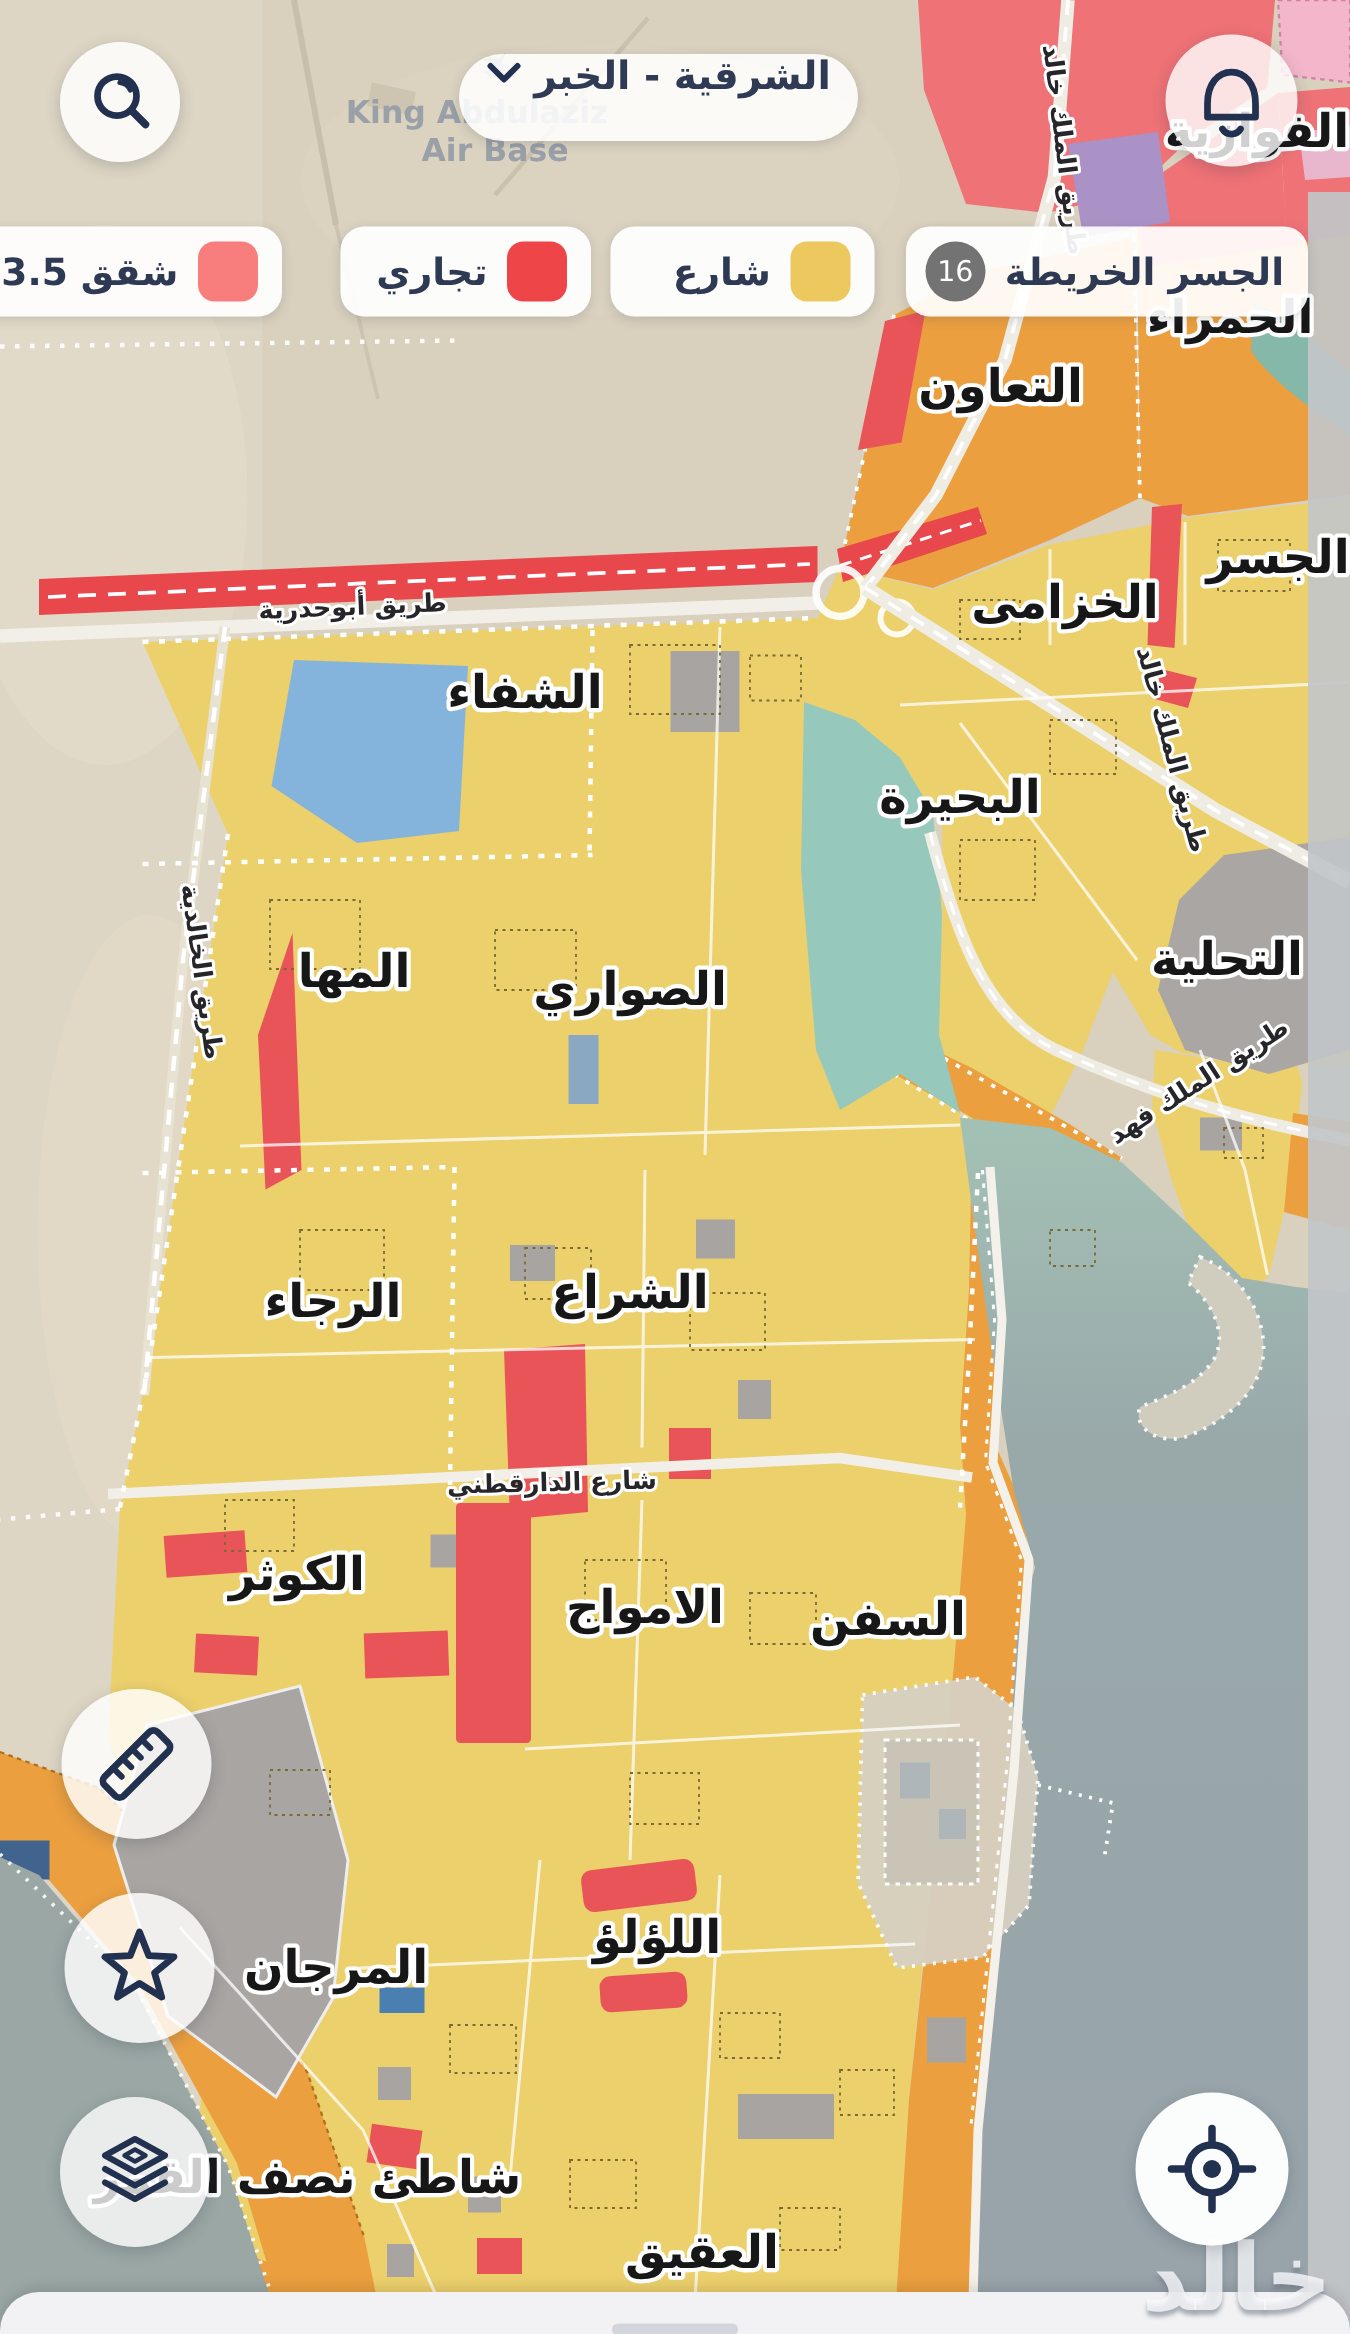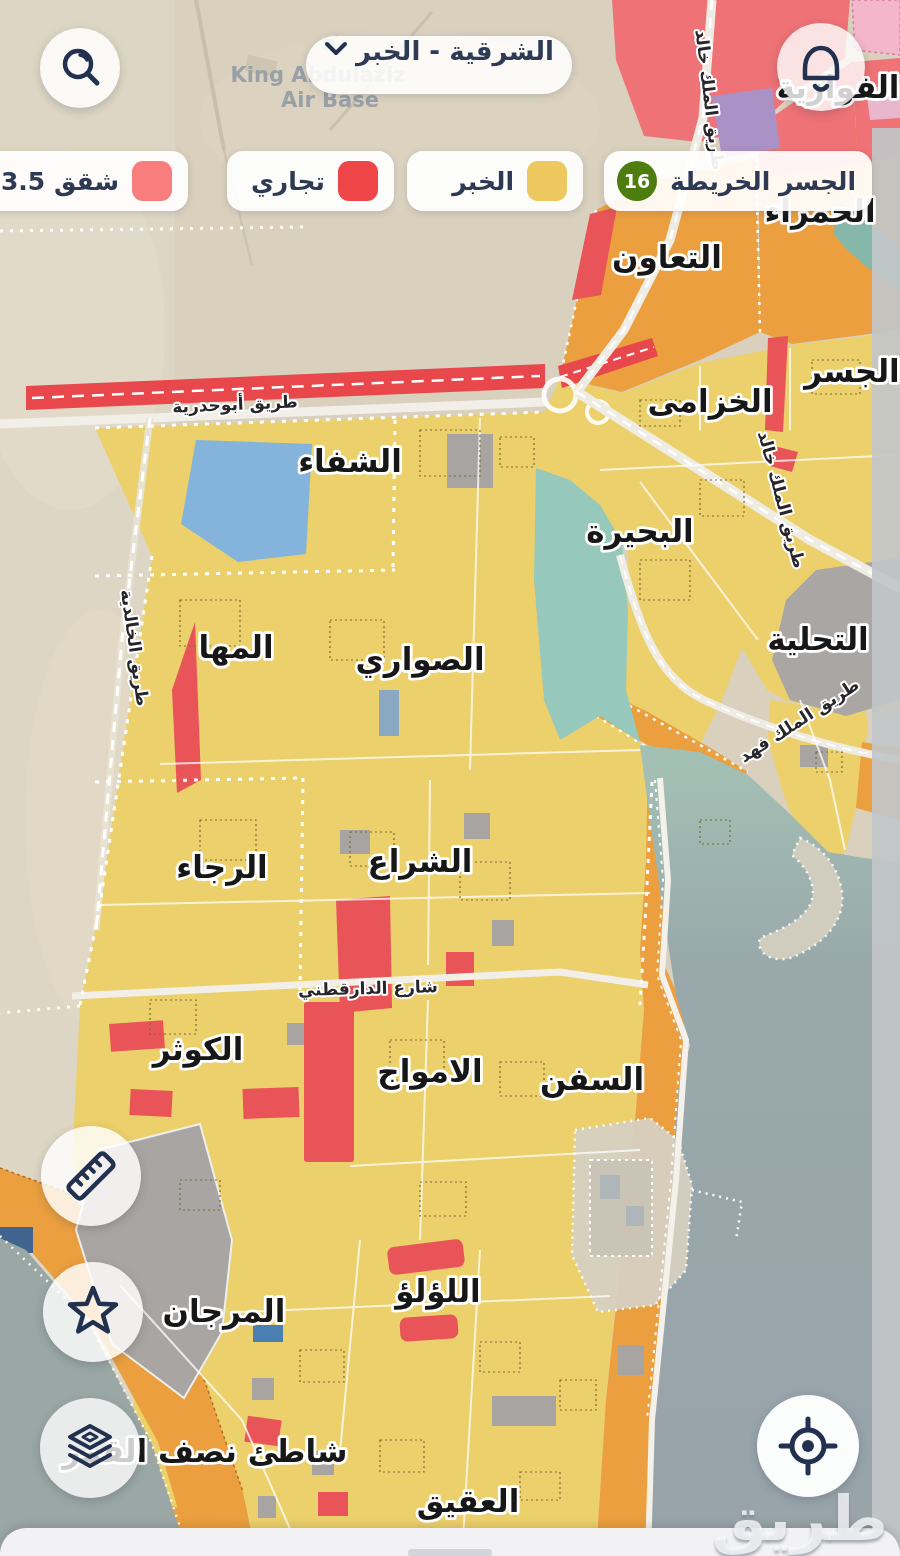--- a/index.html
+++ b/index.html
@@ -23,22 +23,22 @@
       box-shadow:0 3px 10px rgba(40,50,70,.22);z-index:7;}
   .pill{position:absolute;left:306px;top:36px;width:266px;height:58px;border-radius:29px;
       background:rgba(255,255,255,.87);display:flex;direction:rtl;align-items:flex-start;
       justify-content:center;gap:8px;z-index:7;box-shadow:0 2px 8px rgba(40,50,70,.18);}
   .pill span{font-size:26px;font-weight:bold;color:#2f3b55;}
   .chip{position:absolute;top:151px;height:60px;background:rgba(255,255,255,.92);
       border-radius:16px;display:flex;direction:rtl;align-items:center;gap:13px;
       padding:0 16px;box-shadow:0 2px 7px rgba(60,70,90,.18);z-index:7;
       color:#2e3a54;font-weight:bold;font-size:25px;white-space:nowrap;}
   .swatch{width:40px;height:40px;border-radius:11px;flex:0 0 auto;}
-  .badge{width:40px;height:40px;border-radius:50%;background:#4d7c0f;color:#fff;
-      font-size:19px;font-weight:bold;display:flex;align-items:center;justify-content:center;flex:0 0 auto;}
+  .badge{width:40px;height:40px;border-radius:50%;background:#737373;color:#fff;
+      font-size:19px;font-weight:normal;display:flex;align-items:center;justify-content:center;flex:0 0 auto;}
   .sheet{position:absolute;left:0;right:0;top:1528px;height:28px;background:#f2f2f4;
       border-radius:26px 26px 0 0;box-shadow:0 -2px 10px rgba(0,0,0,.14);z-index:5;}
   .handle{position:absolute;left:408px;top:1549px;width:84px;height:8px;border-radius:4px;
       background:#d2d6dc;z-index:6;}
   .watermark{position:absolute;right:12px;top:1482px;font-size:62px;font-weight:bold;
       direction:rtl;color:rgba(248,249,251,.8);z-index:6;
       text-shadow:0 3px 3px rgba(108,115,128,.55);letter-spacing:2px;}
   .ico{stroke:#223150;fill:none;stroke-linecap:round;stroke-linejoin:round;}
 </style>
 </head>
@@ -302,21 +302,21 @@
     </svg>
   </div>
 
   <div class="chip" style="left:604px;width:268px;justify-content:space-between;">
     <span>الجسر الخريطة</span>
     <span class="badge">16</span>
   </div>
 
   <div class="chip" style="left:407px;width:176px;">
     <span class="swatch" style="background-color: rgb(236, 200, 95);"></span>
-    <span>الخبر</span>
+    <span>شارع</span>
   </div>
 
   <div class="chip" style="left:227px;width:167px;">
     <span class="swatch" style="background-color: rgb(238, 69, 73);"></span>
     <span>تجاري</span>
   </div>
 
   <div class="chip" style="left:-70px;width:258px;">
     <span class="swatch" style="background-color: rgb(248, 126, 126);"></span>
     <span>شقق 3.5 م</span>
@@ -353,18 +353,18 @@
     <svg width="60" height="60" viewBox="-30 -30 60 60">
       <circle class="ico" r="16" stroke-width="5"></circle>
       <circle cx="0" cy="0" r="6" fill="#223150"></circle>
       <line class="ico" x1="0" y1="-27" x2="0" y2="-17" stroke-width="5"></line>
       <line class="ico" x1="0" y1="17" x2="0" y2="27" stroke-width="5"></line>
       <line class="ico" x1="-27" y1="0" x2="-17" y2="0" stroke-width="5"></line>
       <line class="ico" x1="17" y1="0" x2="27" y2="0" stroke-width="5"></line>
     </svg>
   </div>
 
-  <div class="watermark">طريق</div>
+  <div class="watermark">خالد</div>
 
   <div class="sheet"></div>
   <div class="handle"></div>
 
 </div>
 
 </body></html>

